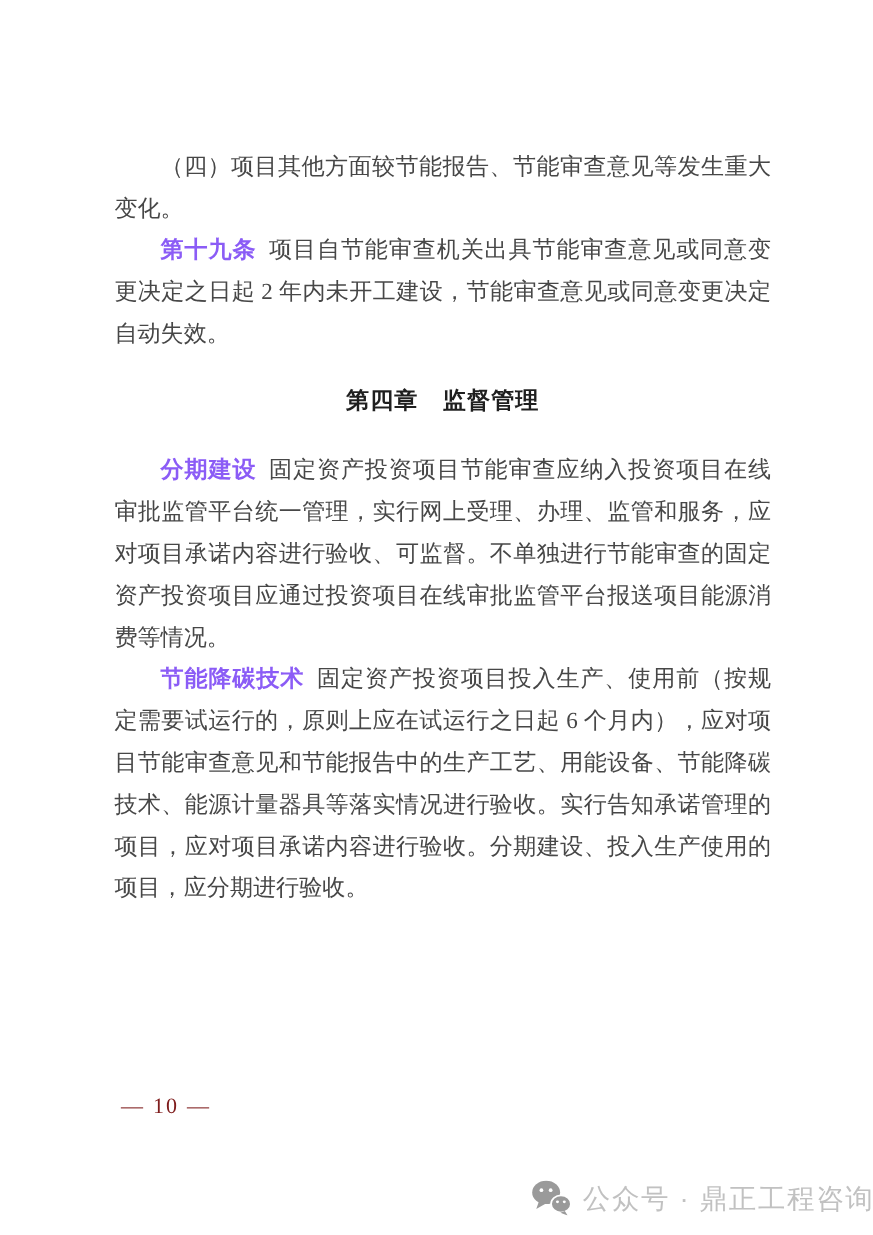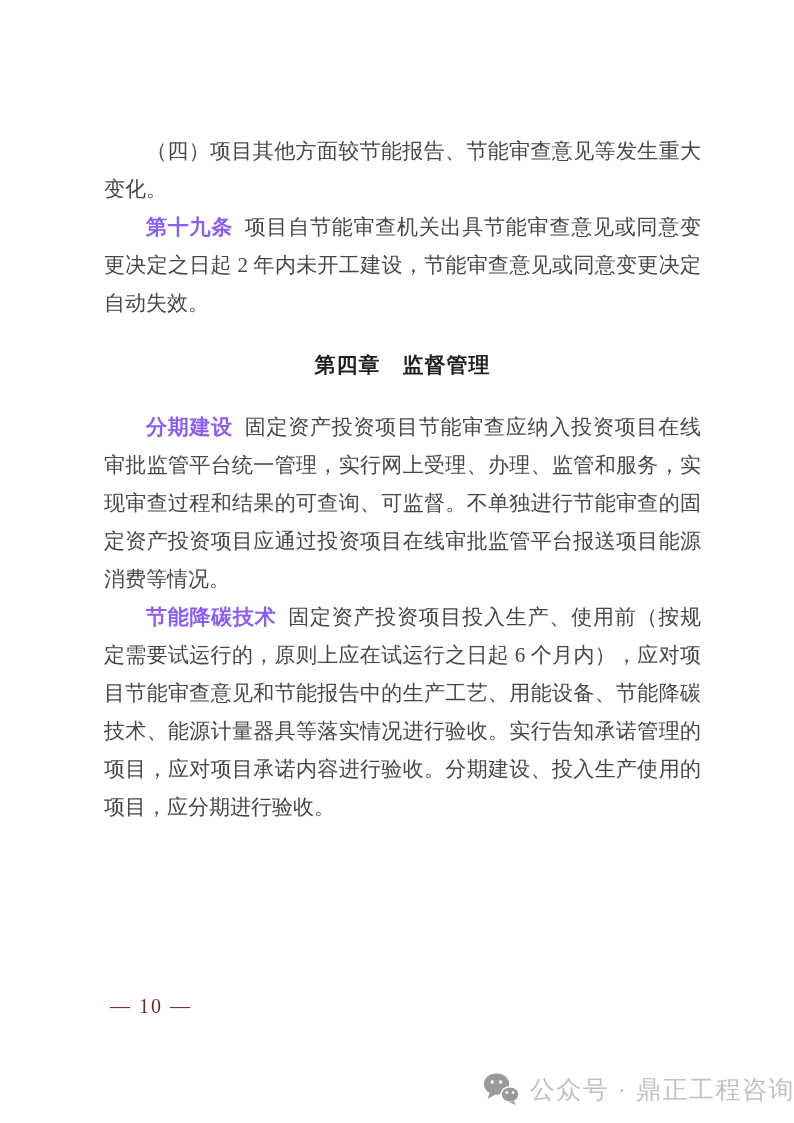--- a/index.html
+++ b/index.html
@@ -73,21 +73,21 @@
       <span>（四）项目其他方面较节能报告、节能审查意见等发生重大变化。</span>
     </p>
 
     <p class="para">
       <b class="lead">第十九条</b><span>项目自节能审查机关出具节能审查意见或同意变更决定之日起 2 年内未开工建设，节能审查意见或同意变更决定自动失效。</span>
     </p>
 
     <h2 class="chapter-heading">第四章　监督管理</h2>
 
     <p class="para">
-      <b class="lead">分期建设</b><span>固定资产投资项目节能审查应纳入投资项目在线审批监管平台统一管理，实行网上受理、办理、监管和服务，实现审查过程和结果的可查询、可监督。不单独进行节能审查的固定资产投资项目应通过投资项目在线审批监管平台报送项目能源消费等情况。</span>
+      <b class="lead">分期建设</b><span>固定资产投资项目节能审查应纳入投资项目在线审批监管平台统一管理，实行网上受理、办理、监管和服务，应对项目承诺内容进行验收、可监督。不单独进行节能审查的固定资产投资项目应通过投资项目在线审批监管平台报送项目能源消费等情况。</span>
     </p>
 
     <p class="para">
       <b class="lead">节能降碳技术</b><span>固定资产投资项目投入生产、使用前（按规定需要试运行的，原则上应在试运行之日起 6 个月内），应对项目节能审查意见和节能报告中的生产工艺、用能设备、节能降碳技术、能源计量器具等落实情况进行验收。实行告知承诺管理的项目，应对项目承诺内容进行验收。分期建设、投入生产使用的项目，应分期进行验收。</span>
     </p>
 
 
   </main>
 
   <div class="page-number">— 10 —</div>

